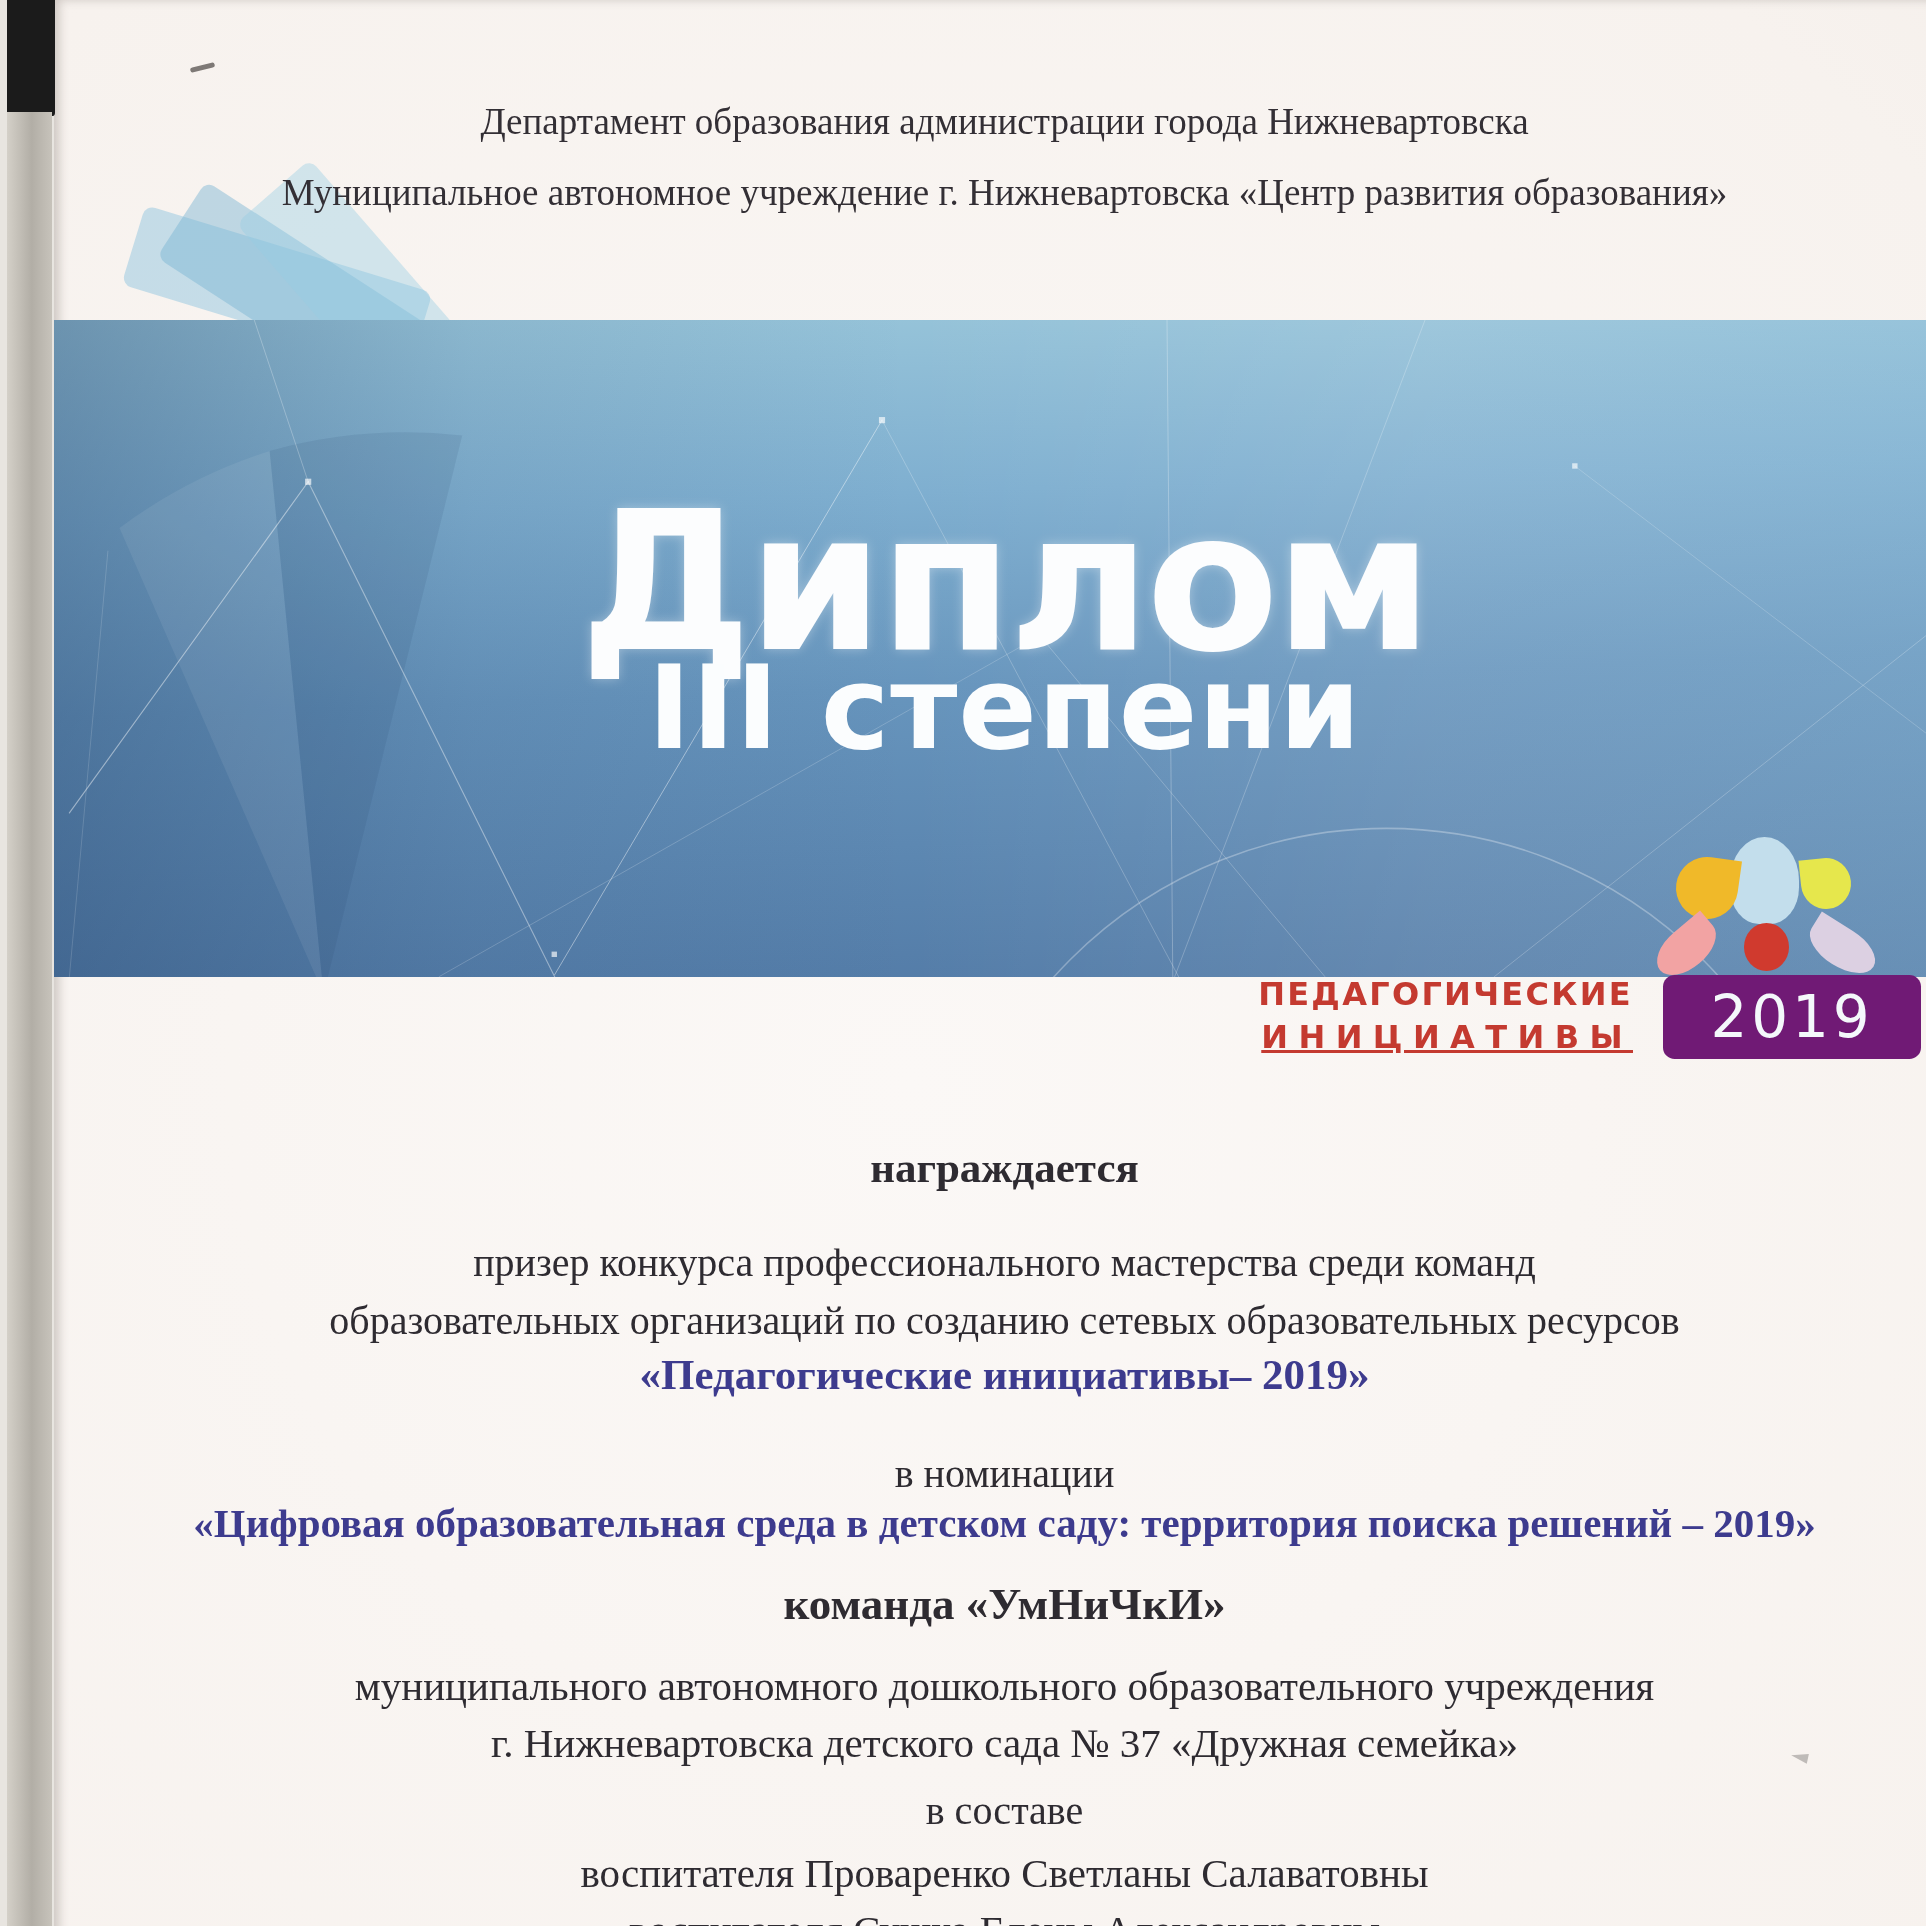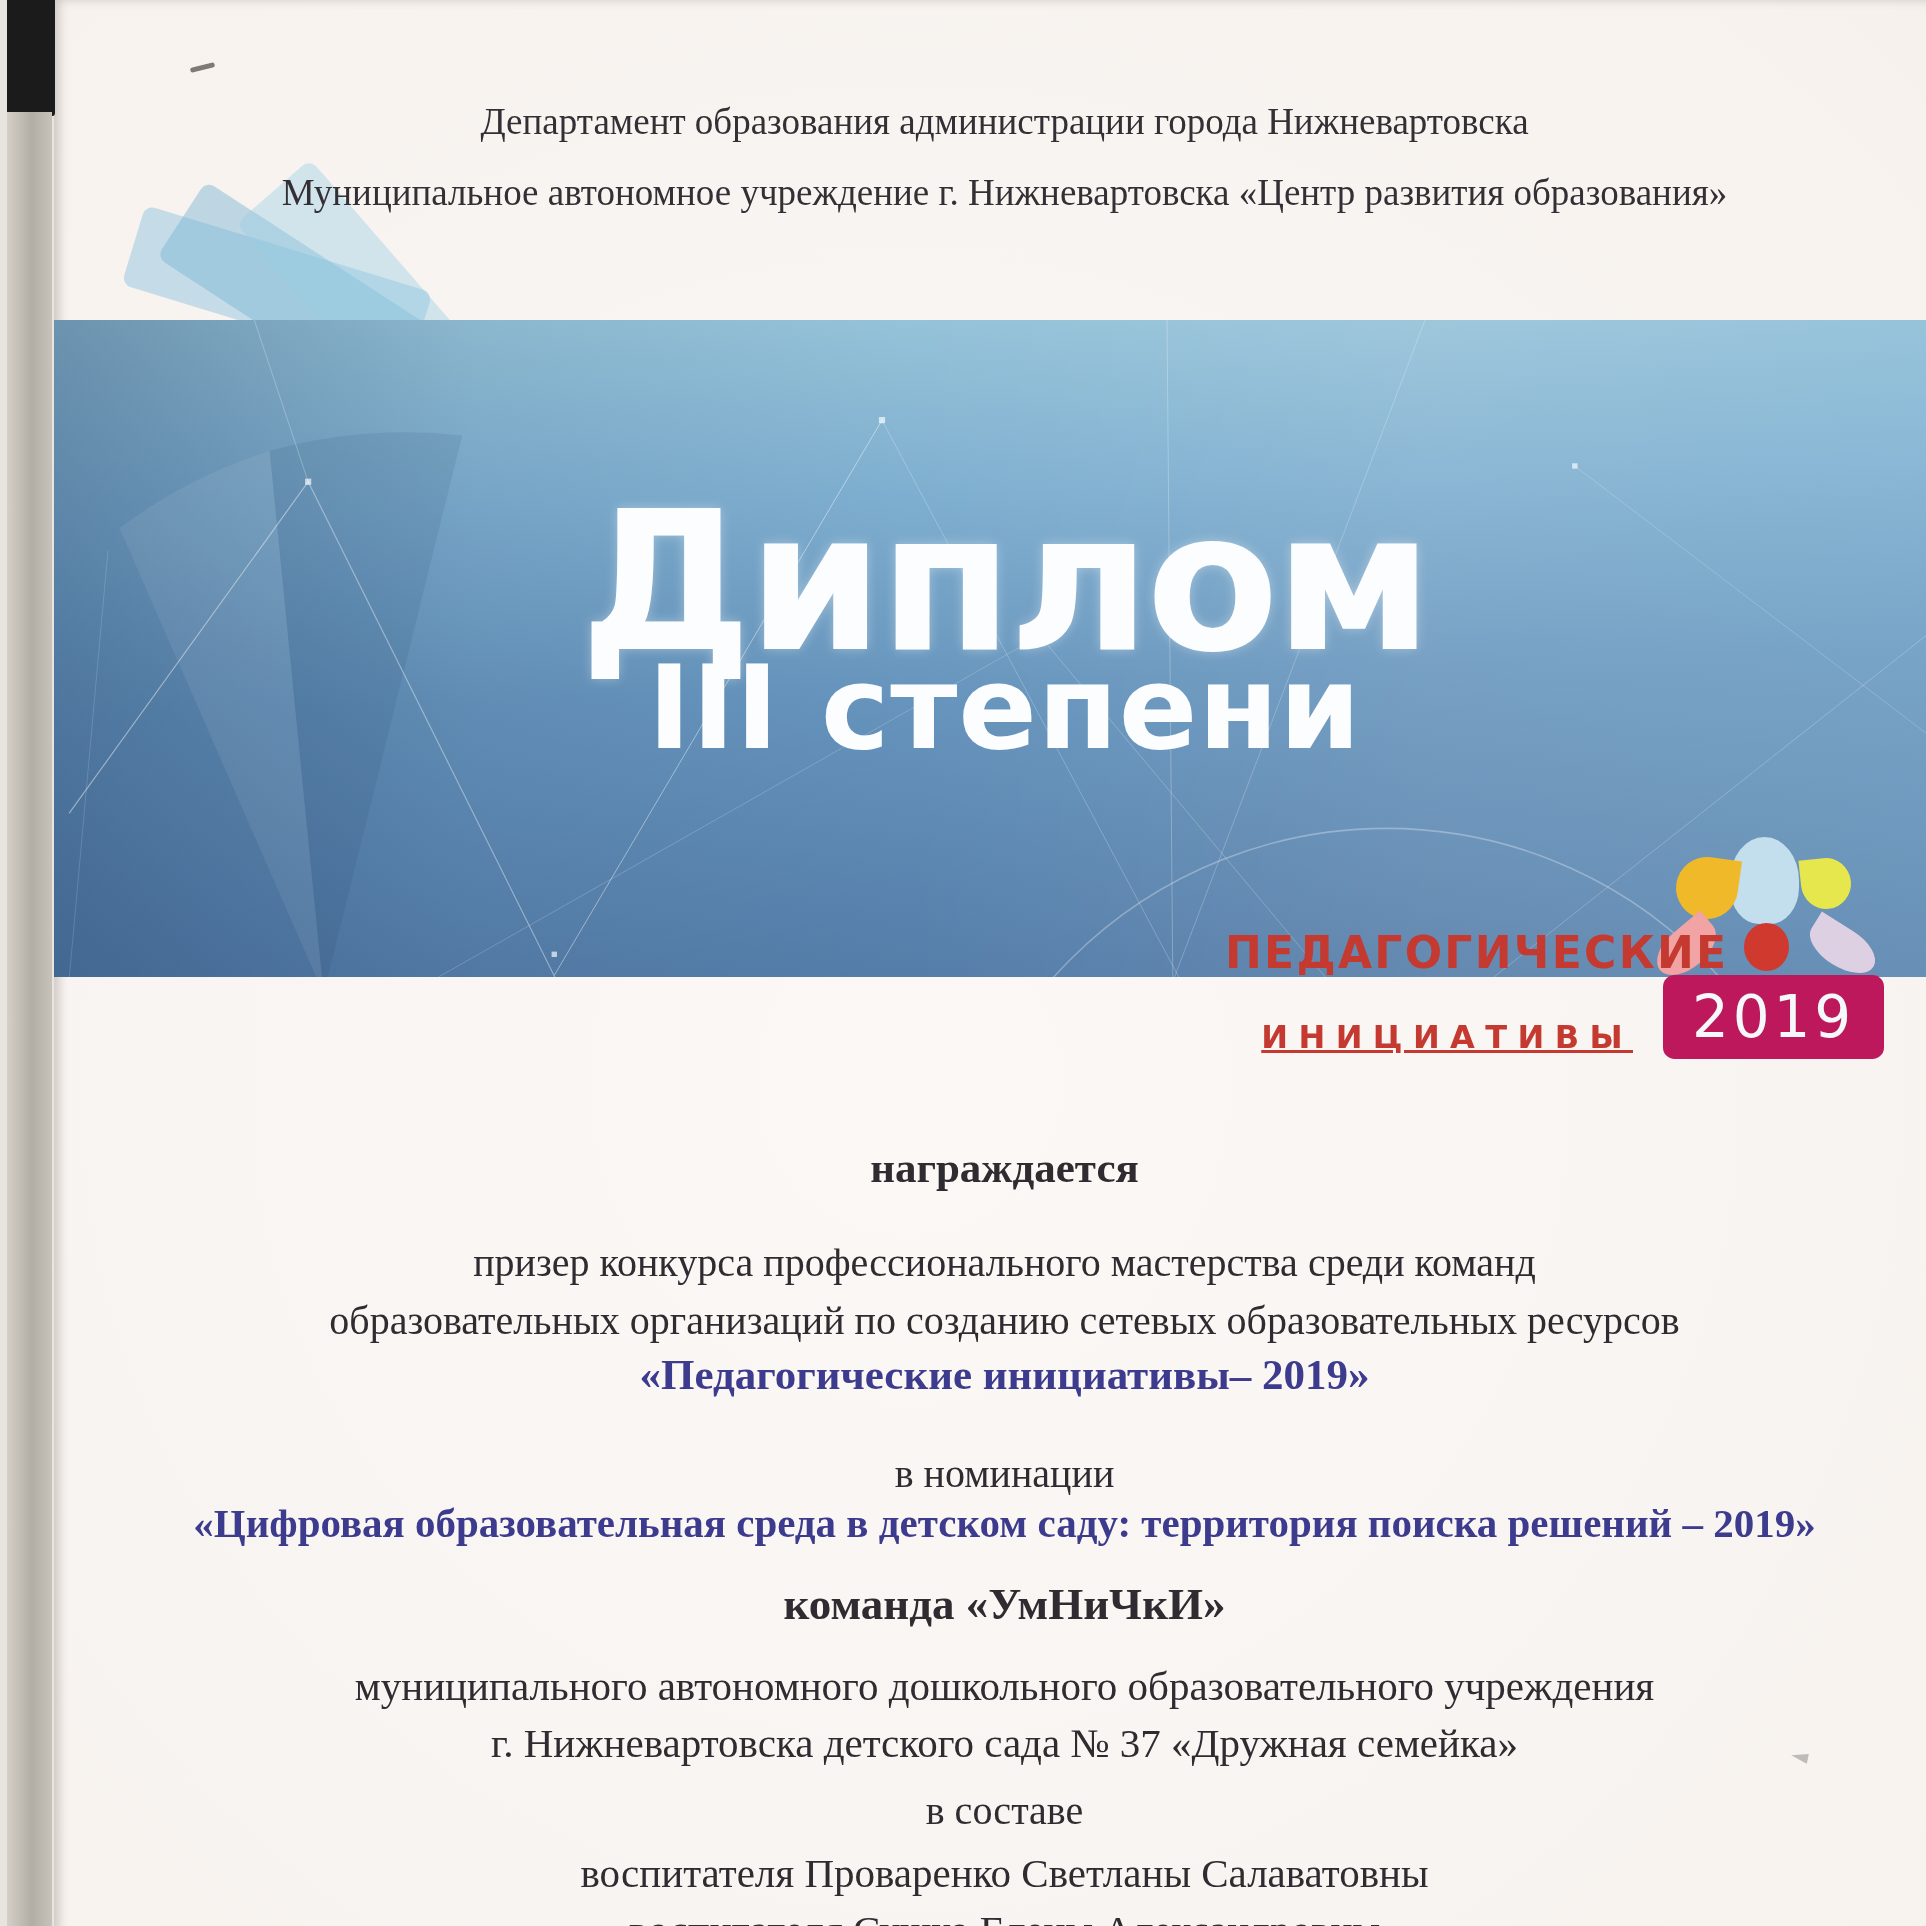--- a/index.html
+++ b/index.html
@@ -42,23 +42,23 @@
                 border-radius:78% 0 78% 78%;transform:rotate(8deg);}
   .petal-green{left:1801px;top:858px;width:50px;height:51px;background:#e6e74c;
                border-radius:0 78% 78% 78%;transform:rotate(-6deg);}
   .petal-pink{left:1652px;top:928px;width:69px;height:40px;background:#f2a3a3;
               border-radius:78% 0 78% 78%;transform:rotate(-40deg);}
   .petal-red{left:1744px;top:923px;width:45px;height:48px;background:#d03a2e;border-radius:50%;}
   .petal-lav{left:1806px;top:928px;width:73px;height:39px;background:#dcd0e2;
              border-radius:0 78% 78% 78%;transform:rotate(32deg);}
   .logo-red{position:absolute;left:1225px;width:408px;text-align:right;
             font-family:"DejaVu Sans",sans-serif;font-weight:bold;color:#c43a30;line-height:1;}
-  .logo-red1{top:931px;font-size:44px;letter-spacing:2.3px;margin-right:-2.3px;}
+  .logo-red1{top:978px;font-size:32px;letter-spacing:2.3px;margin-right:-2.3px;}
   .logo-red2{top:1021px;font-size:32px;letter-spacing:10.4px;margin-right:-10.4px;text-decoration:underline;}
-  .year-box{position:absolute;left:1663px;top:975px;width:221px;height:84px;background:#be185d;
+  .year-box{position:absolute;left:1663px;top:975px;width:258px;height:84px;background:#701a75;
             border-radius:11.6px;display:flex;align-items:center;justify-content:center;
             font-family:"DejaVu Sans",sans-serif;font-size:58px;color:#f4f8fb;letter-spacing:3.9px;}
   
   .b{font-size:40px;}
   .bold{font-weight:bold;}
   .indigo{color:#3d3b8e;}
   .t-awarded{top:1141px;font-size:43px;font-weight:bold;}
   .t-p1{top:1238px;}
   .t-p2{top:1296px;}
   .t-p3{top:1348px;font-size:43px;}

